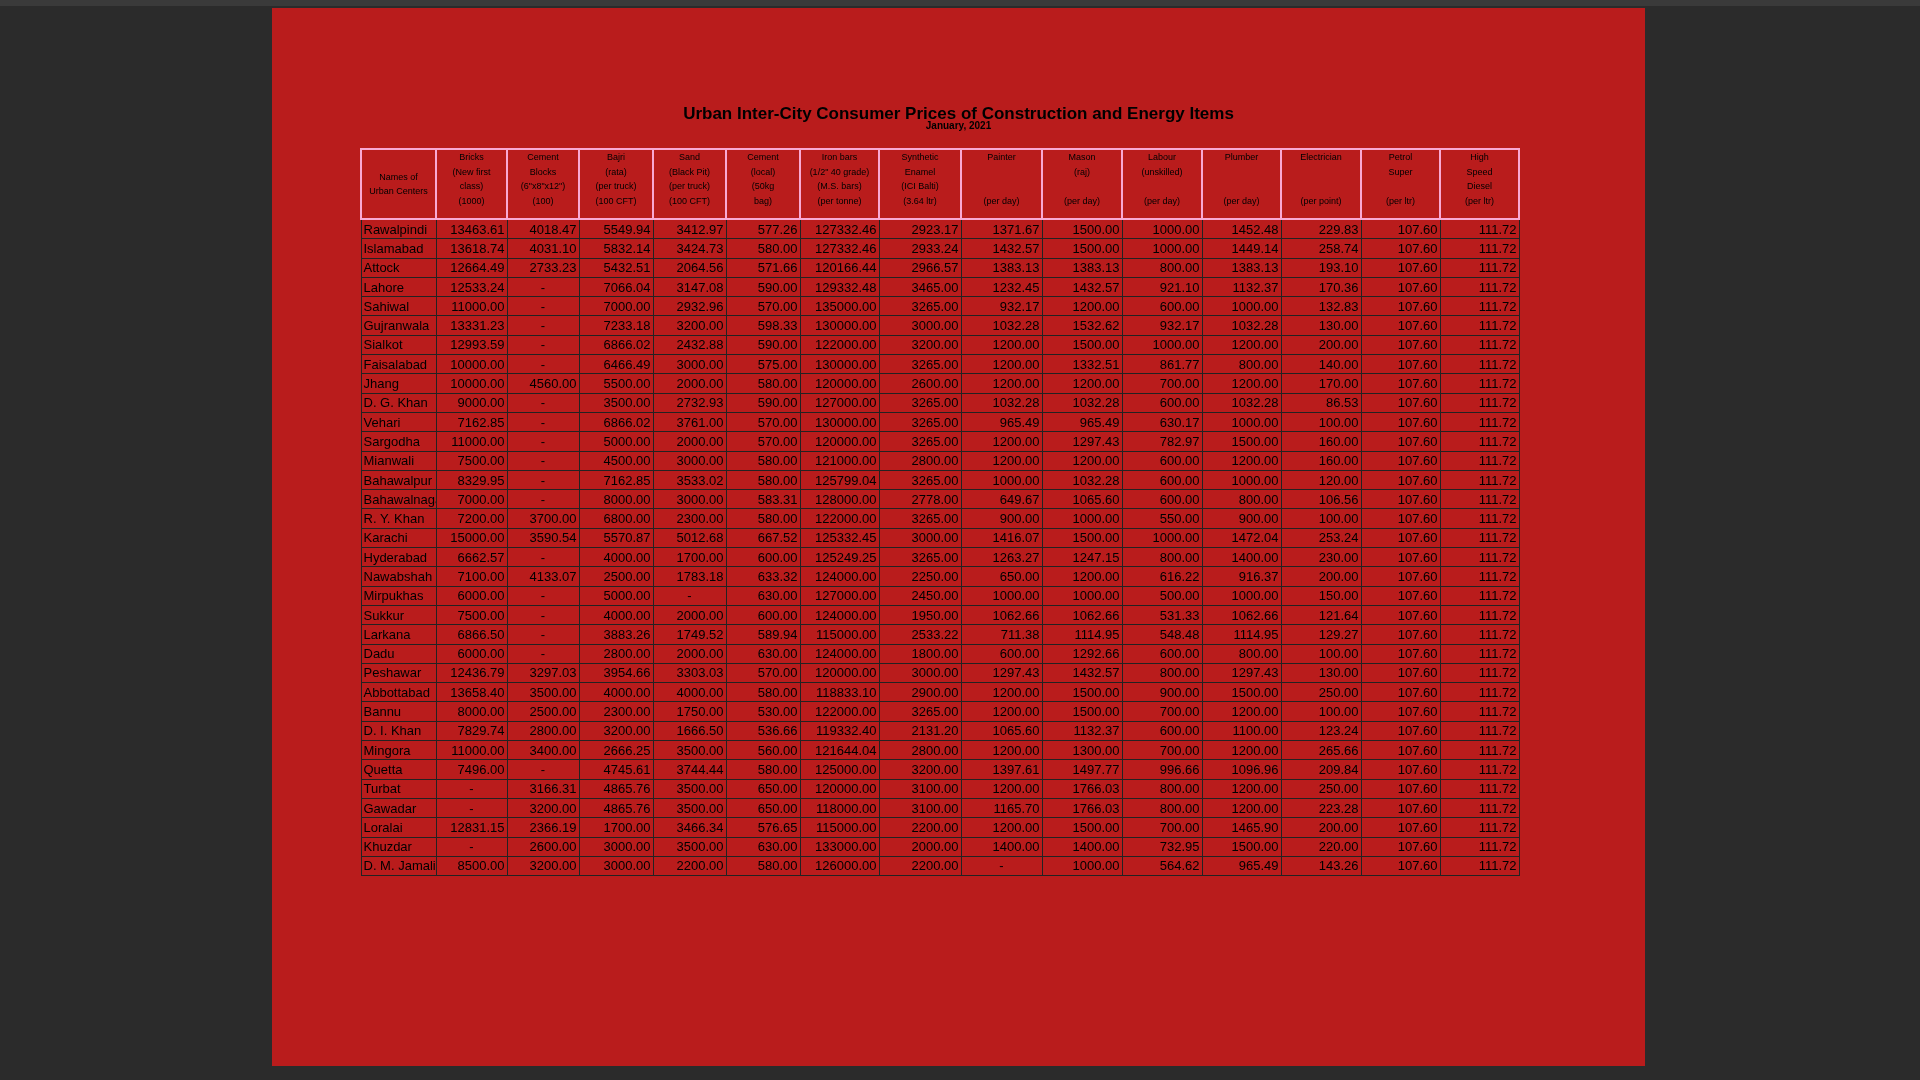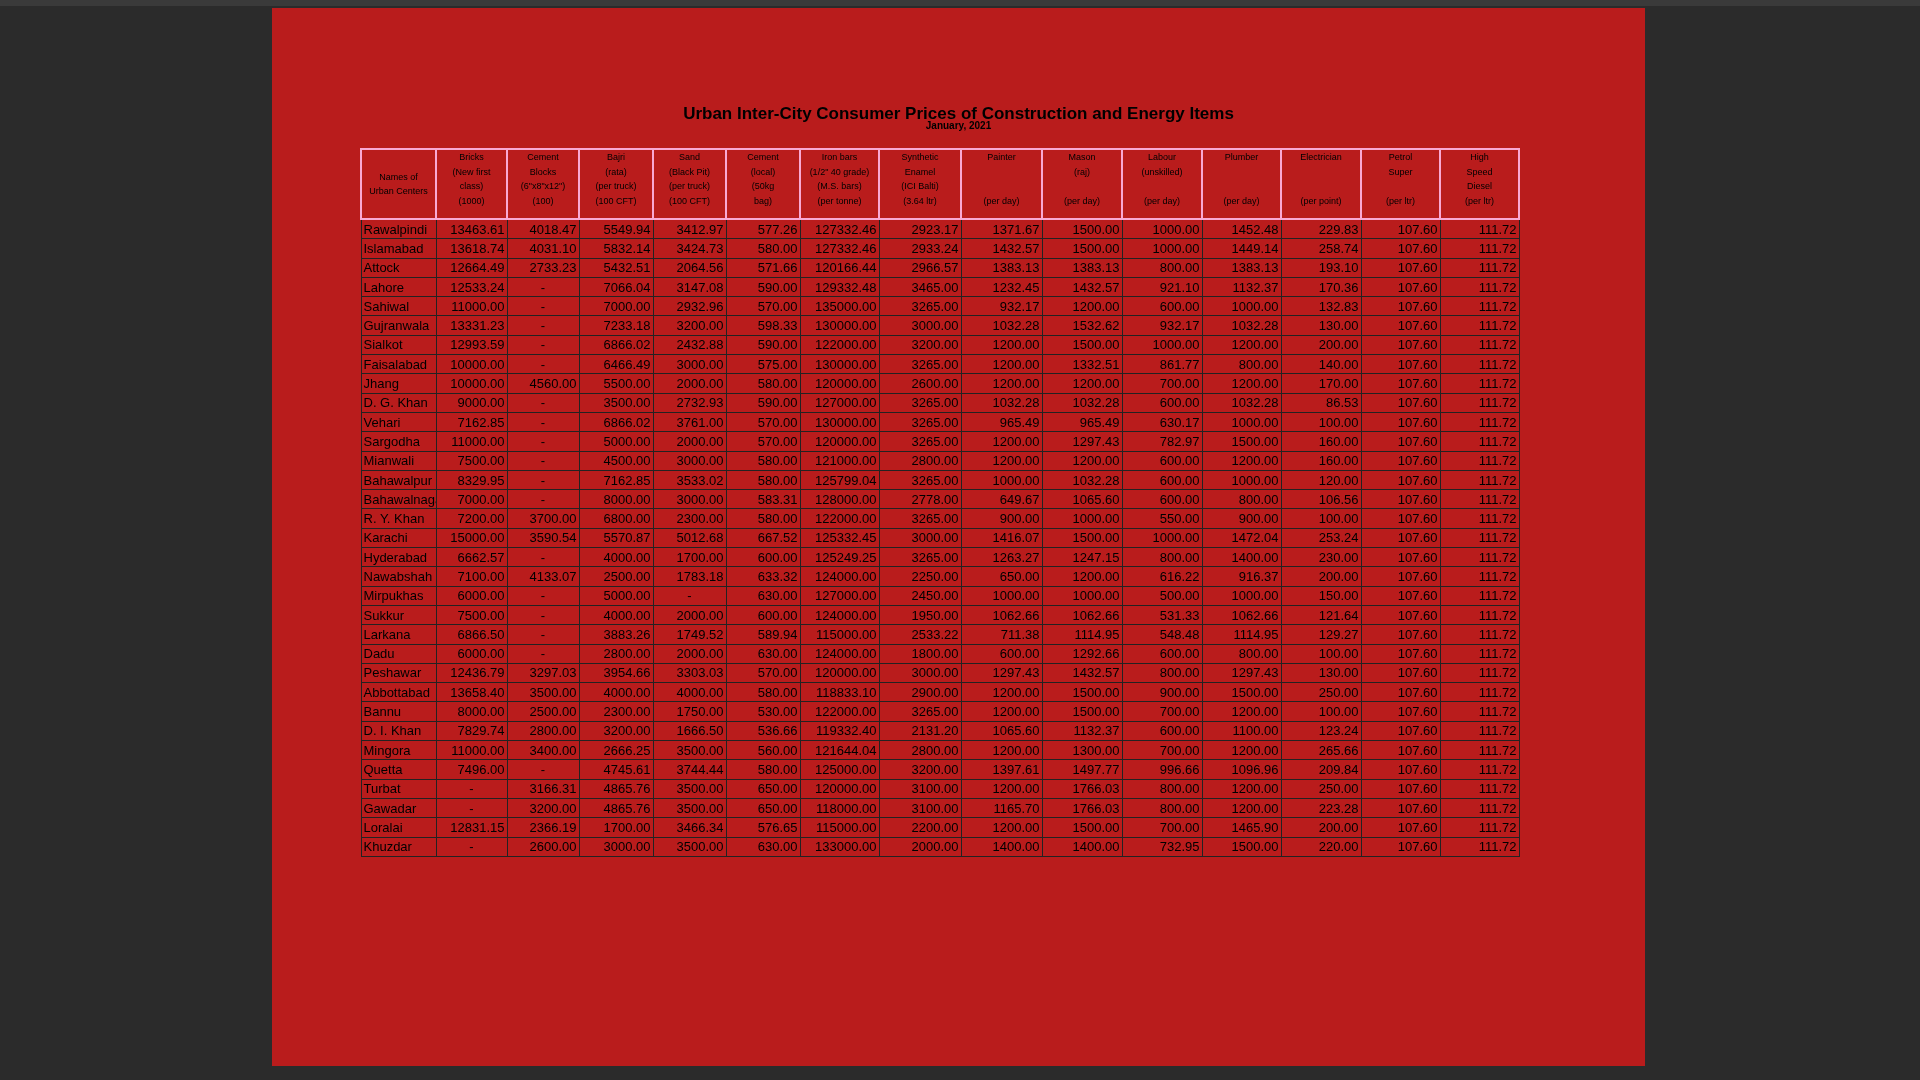--- a/index.html
+++ b/index.html
@@ -712,15 +712,32 @@
           <td>133000.00</td>
           <td>2000.00</td>
           <td>1400.00</td>
           <td>1400.00</td>
           <td>732.95</td>
           <td>1500.00</td>
           <td>220.00</td>
           <td>107.60</td>
           <td>111.72</td>
         </tr>
+        <tr>
+          <td class="city">D. M. Jamali</td>
+          <td>8500.00</td>
+          <td>3200.00</td>
+          <td>3000.00</td>
+          <td>2200.00</td>
+          <td>580.00</td>
+          <td>126000.00</td>
+          <td>2200.00</td>
+          <td class="dash">-</td>
+          <td>1000.00</td>
+          <td>564.62</td>
+          <td>965.49</td>
+          <td>143.26</td>
+          <td>107.60</td>
+          <td>111.72</td>
+        </tr>
       </tbody>
   </table>
 </div>
 
 </body></html>

